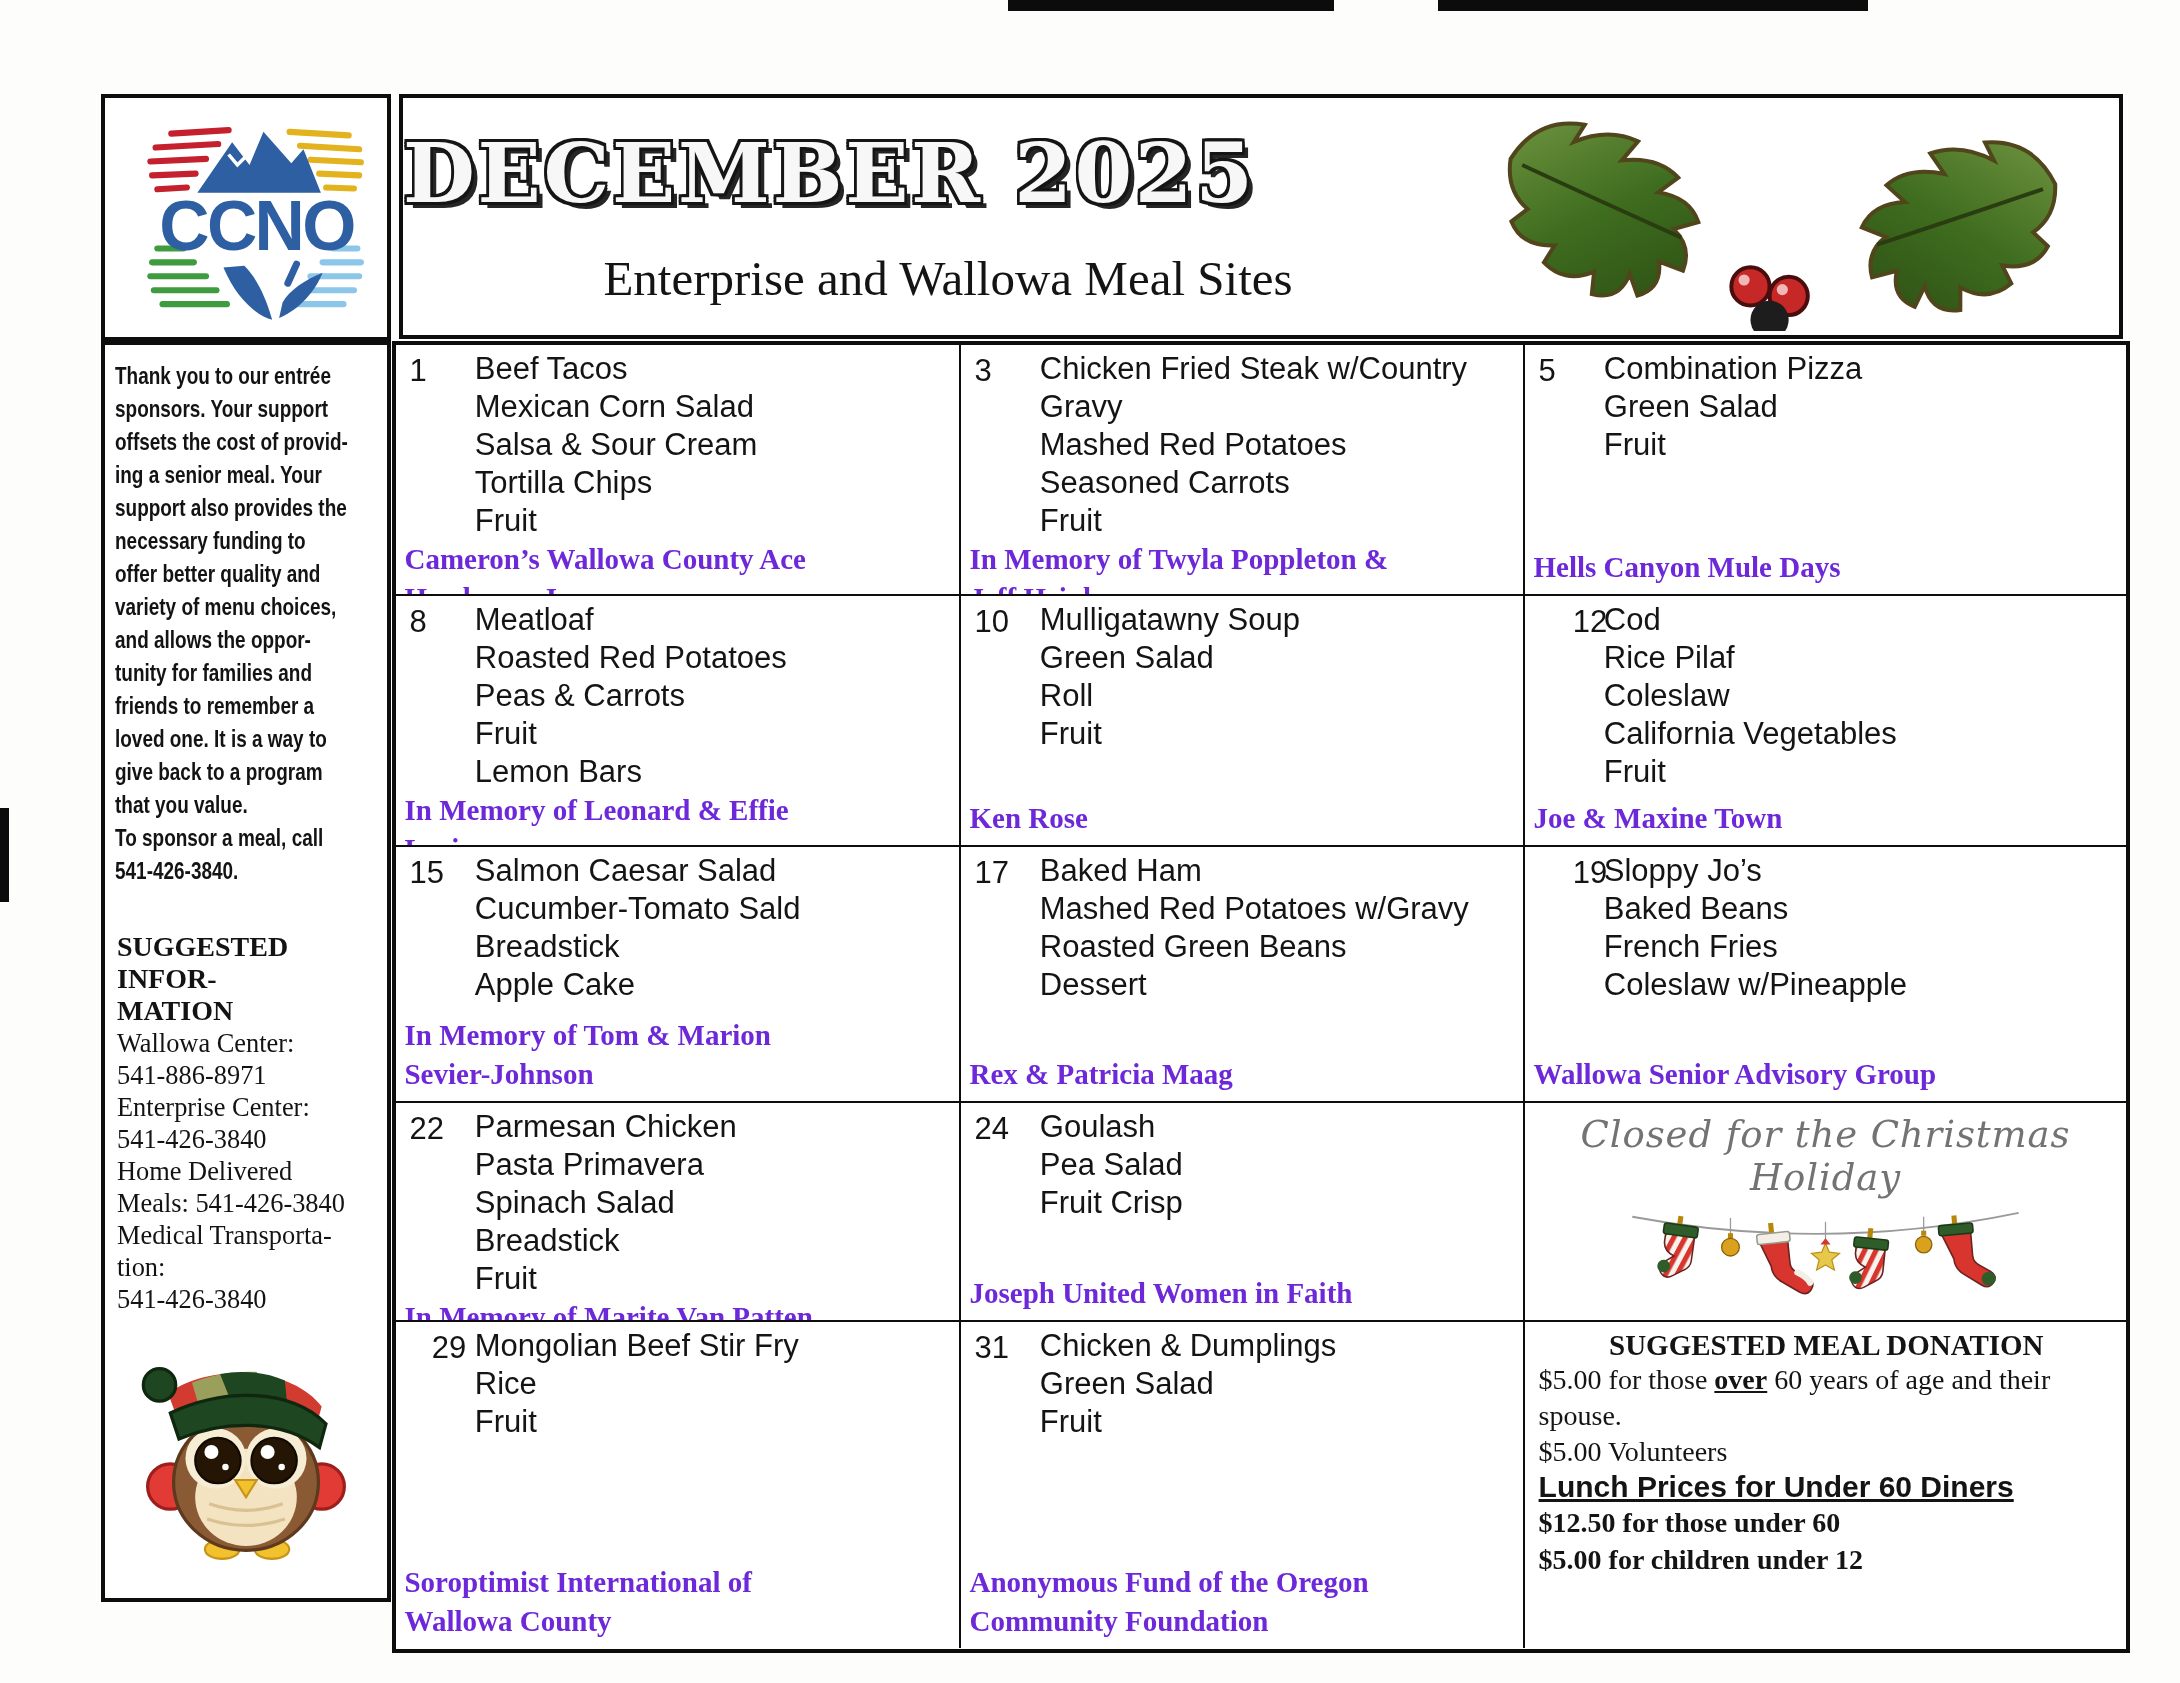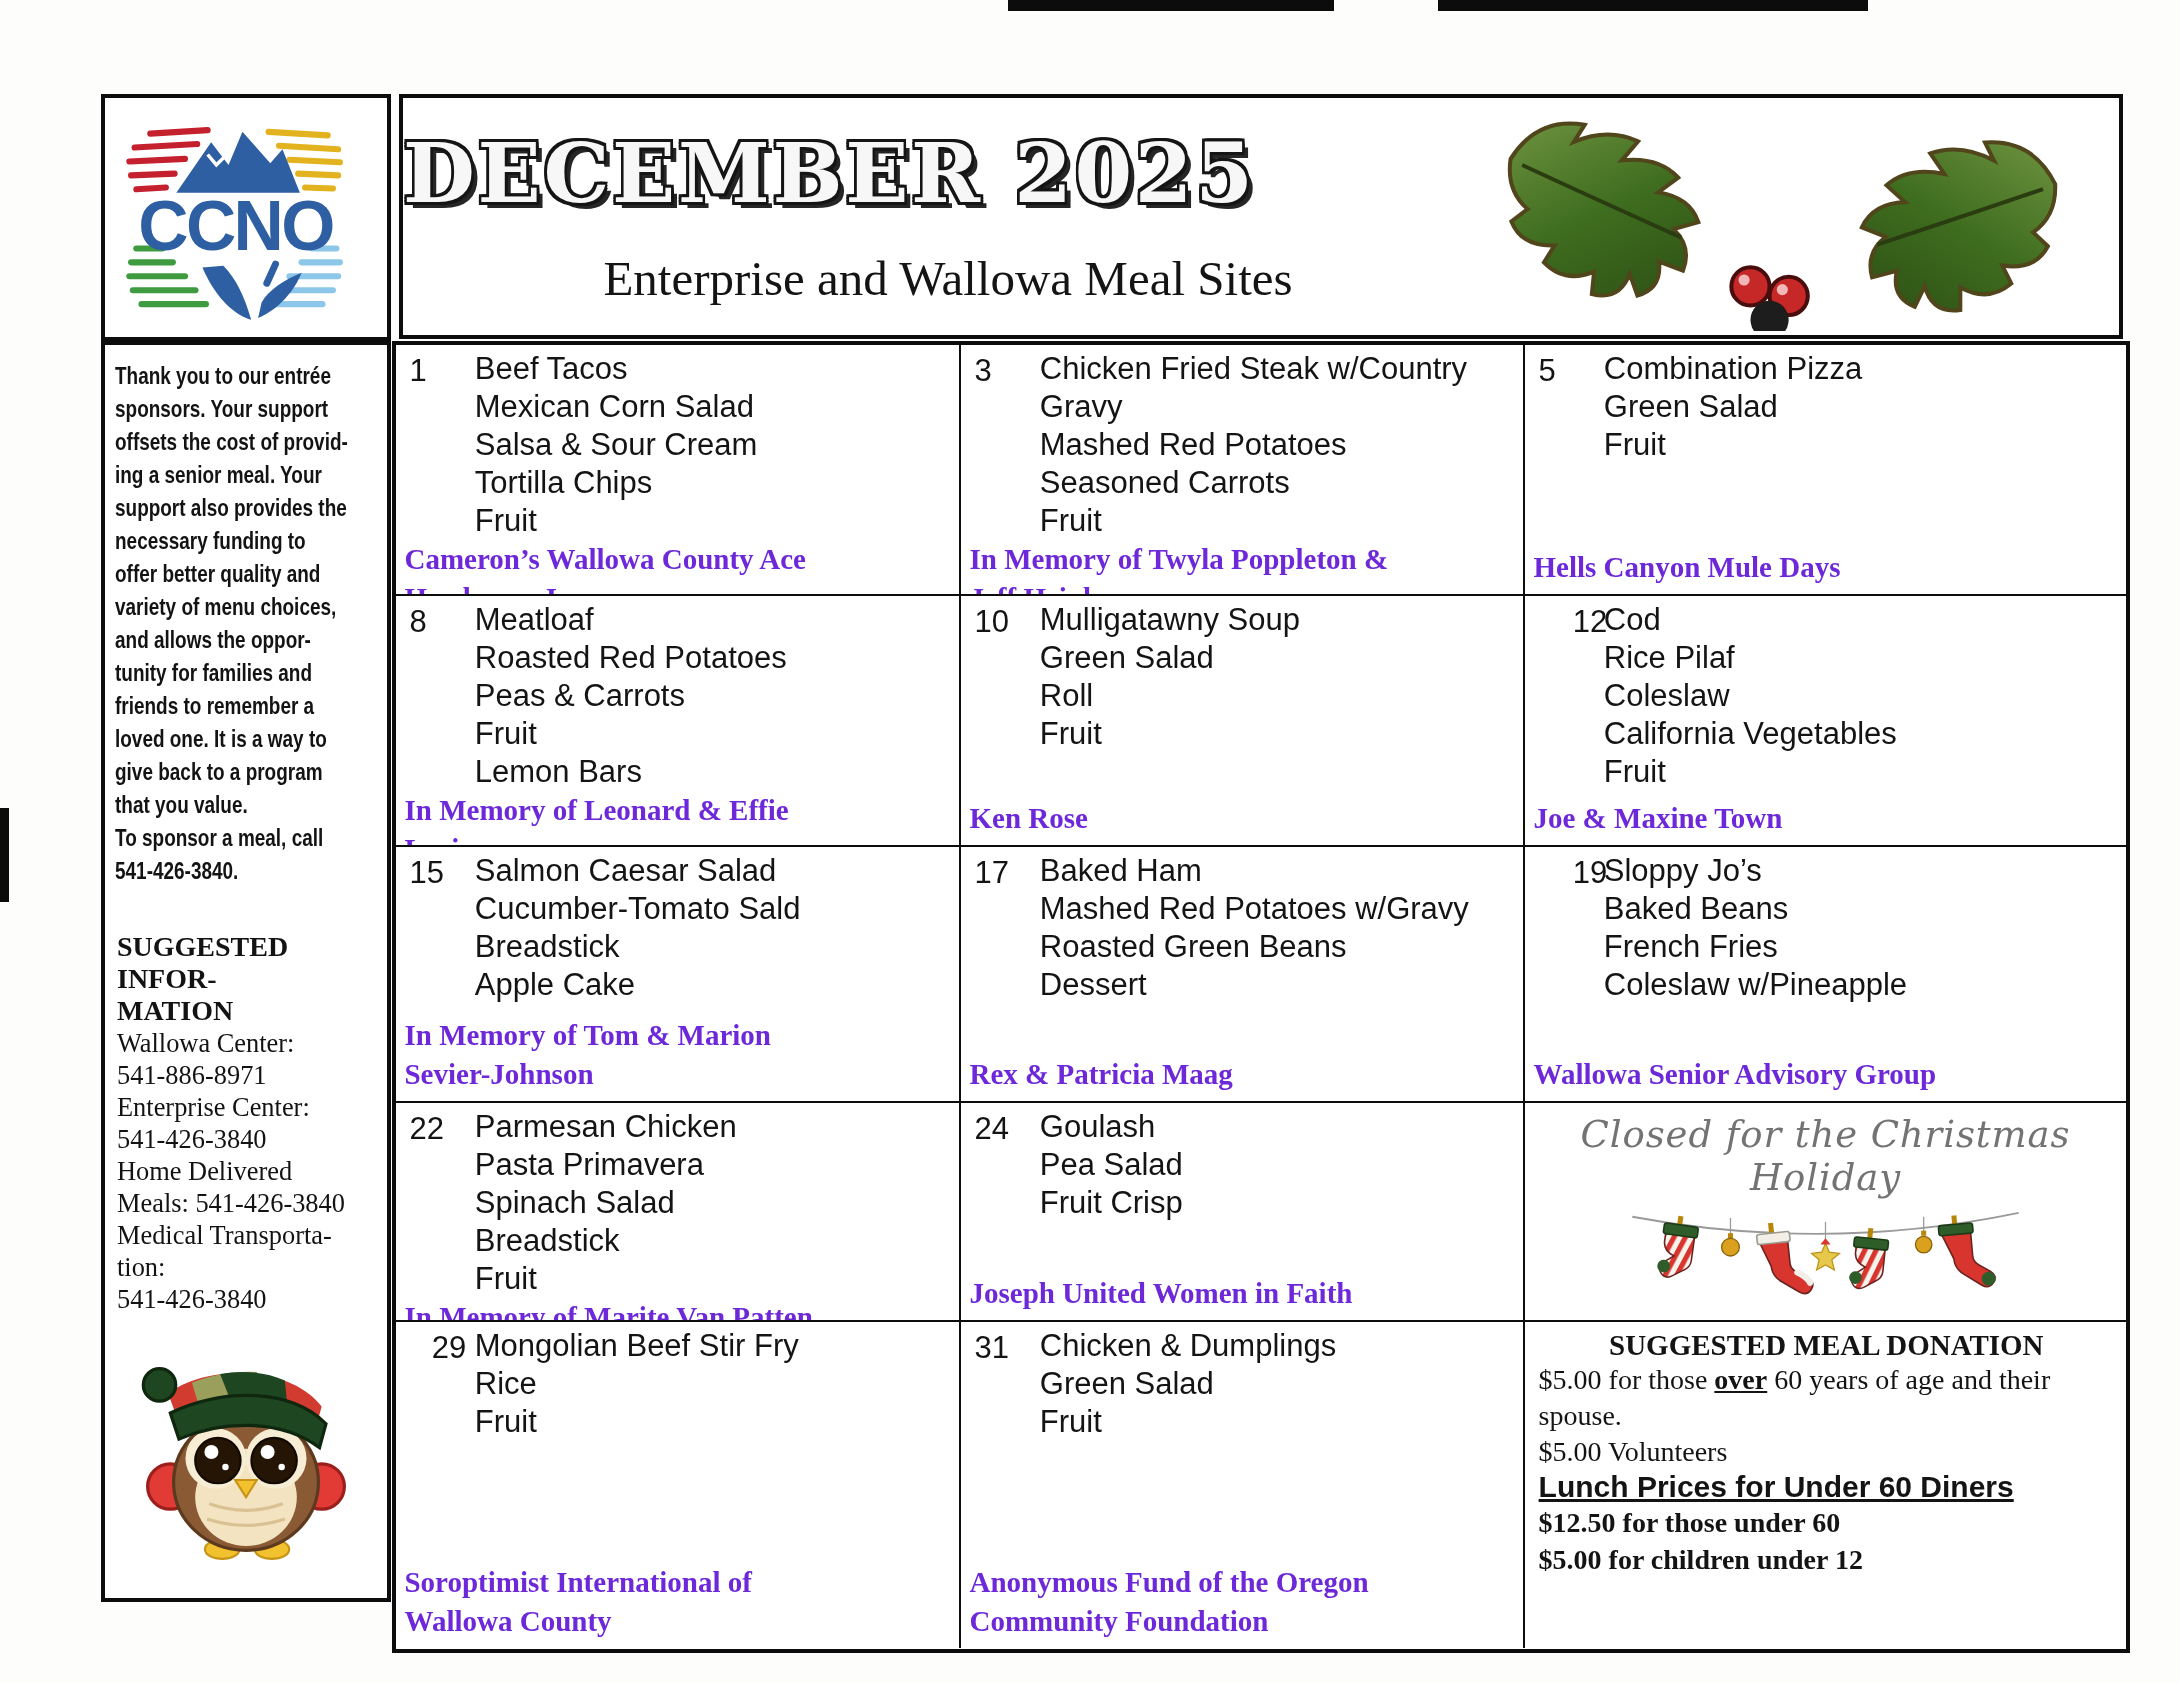--- a/index.html
+++ b/index.html
@@ -8,21 +8,21 @@
 
   
   .scan-bar { position:absolute; top:0; height:11px; background:#0c0c0c; }
   .scan-bar.b1 { left:1008px; width:326px; }
   .scan-bar.b2 { left:1438px; width:430px; }
   .scan-left  { position:absolute; left:0; top:808px; width:8.5px; height:94px; background:#0c0c0c; }
 
   
   .logo-box { position:absolute; left:101px; top:94px; width:290px; height:247px;
               border:4.3px solid #0d0d0d; box-sizing:border-box; background:#fff;
-              display:flex; align-items:center; justify-content:flex-start; }
+              display:flex; align-items:center; justify-content:flex-end; }
 
   
   .header-box { position:absolute; left:399px; top:94px; width:1724px; height:245px;
                 border:4.3px solid #0d0d0d; box-sizing:border-box; background:#fff; }
   .title { position:absolute; left:0; top:25.6px; width:1090px; text-align:left;
            font-family:"DejaVu Serif", serif; font-weight:700; font-size:83px; letter-spacing:2.6px;
            color:#f7f7f7;
            text-shadow:-2.6px -2.6px 0 #151515, 2.6px -2.6px 0 #151515, -2.6px 2.6px 0 #151515, 2.6px 2.6px 0 #151515,
                        -2.6px 0 0 #151515, 2.6px 0 0 #151515, 0 -2.6px 0 #151515, 0 2.6px 0 #151515,
                        6px 6px 0 #262626; }

